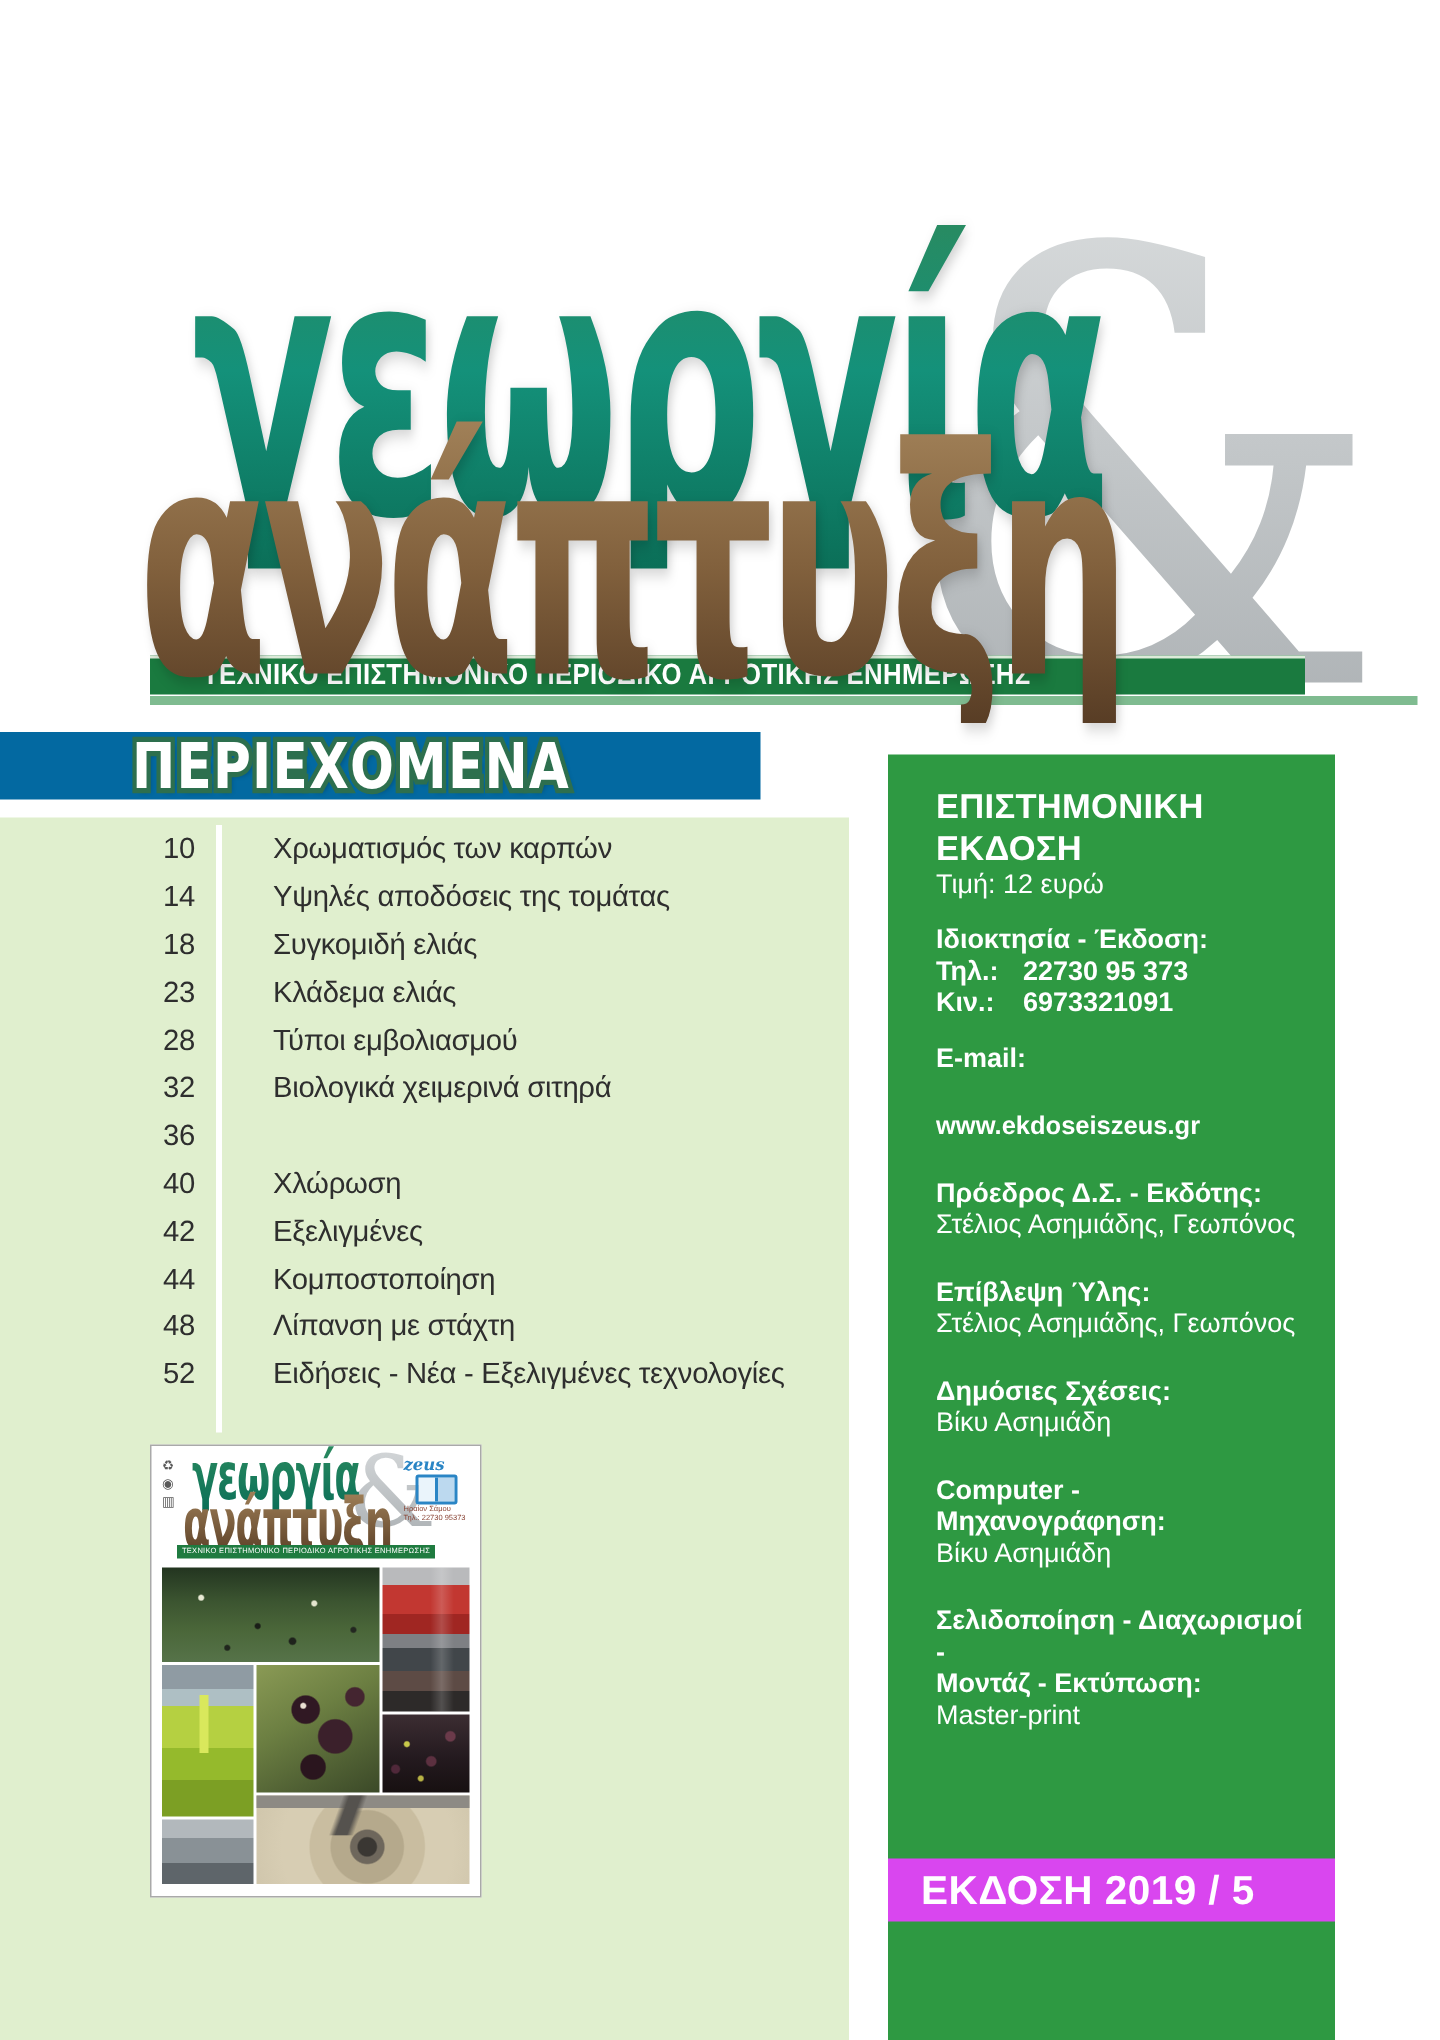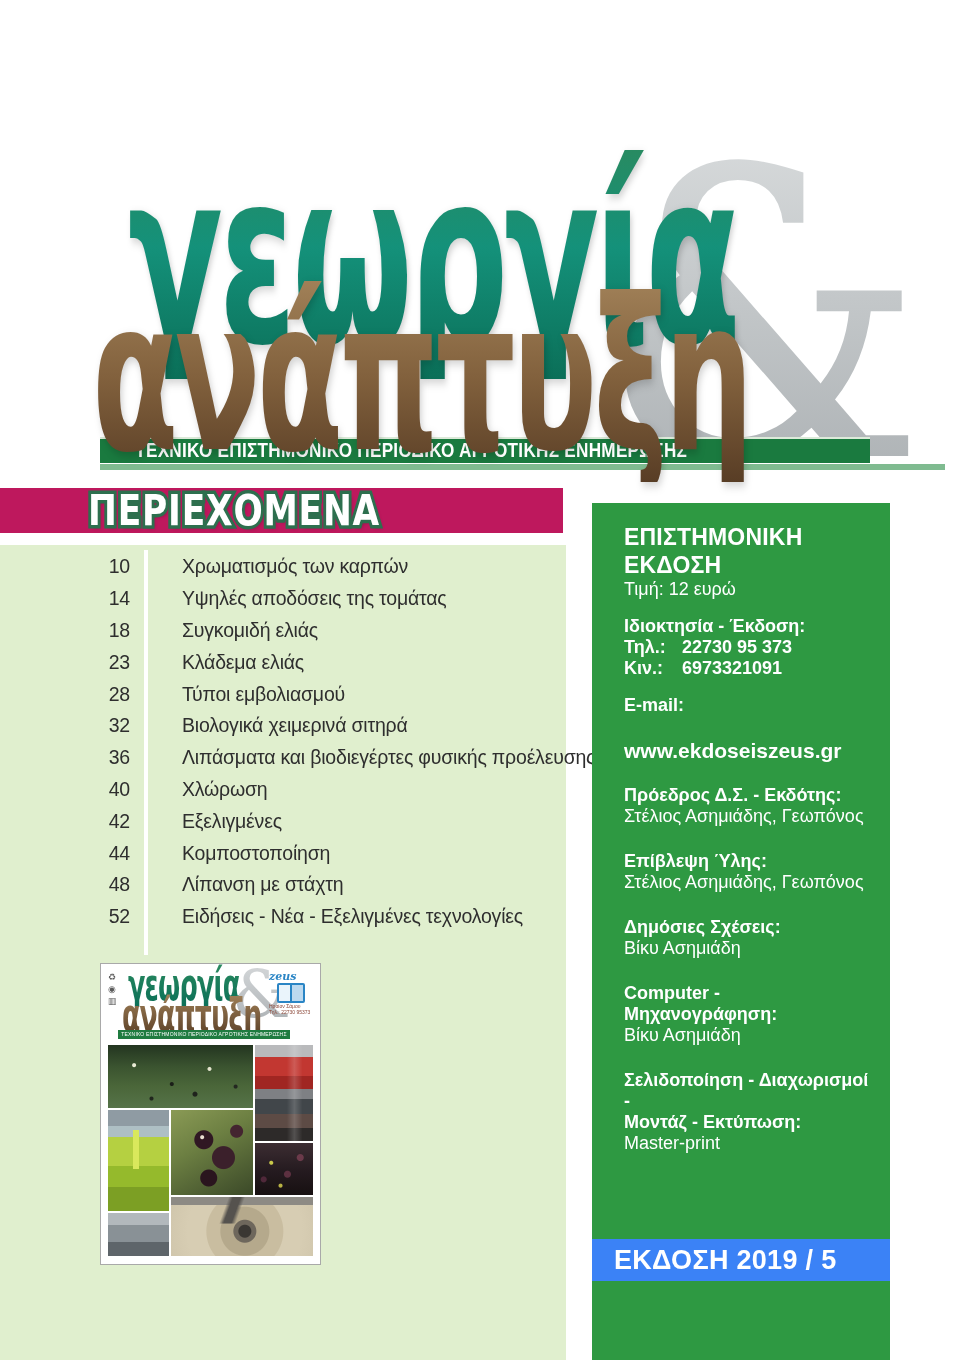--- a/index.html
+++ b/index.html
@@ -29,21 +29,21 @@
 
   .subtitle-bar{position:absolute;left:100px;top:437px;width:770px;height:26px;z-index:2;
     background:#1a7a3f;border-top:2px solid #dcead9;box-sizing:border-box;}
   .subtitle-bar span{display:inline-block;color:#fff;font-weight:bold;font-size:19.5px;
     line-height:23px;padding-left:40px;letter-spacing:0.3px;white-space:nowrap;
     transform:scaleX(0.88);transform-origin:left center;}
   .subtitle-strip{position:absolute;left:100px;top:464px;width:845px;height:6px;z-index:2;
     background:#7fbb90;}
 
   
-  .contents-bar{position:absolute;left:0;top:488px;width:563px;height:45px;background:#be185d;}
+  .contents-bar{position:absolute;left:0;top:488px;width:507px;height:45px;background:#0369a1;}
   .contents-title{position:absolute;left:88px;top:0;height:45px;line-height:46px;
     font-family:"DejaVu Sans",sans-serif;font-weight:bold;font-size:42px;color:#fff;
     letter-spacing:1px;white-space:nowrap;transform:scaleX(0.82);transform-origin:left center;}
   .contents-title::before{content:attr(data-text);position:absolute;left:0;top:0;z-index:-1;
     -webkit-text-stroke:7px #2d6f4e;color:#2d6f4e;text-shadow:3px 3px 4px rgba(0,0,0,0.25);}
 
   .contents-list{position:absolute;left:0;top:545px;width:566px;height:815px;background:#e0efce;}
   .sep-line{position:absolute;left:144px;top:5px;width:4px;height:405px;background:#fff;}
   .toc-rows{position:absolute;left:0;top:6px;width:100%;}
   .toc-row{display:flex;align-items:center;height:31.8px;font-size:19.5px;color:#2e2e2e;
@@ -121,22 +121,22 @@
   
   .panel{position:absolute;left:592px;top:490px;width:298px;height:870px;background:#2e9942;
     color:#fff;box-sizing:border-box;padding:20px 18px 0 32px;font-size:18px;line-height:21px;margin-top:13px;}
   .panel b{font-weight:bold;}
   .p-heading{font-size:23px;line-height:28px;font-weight:bold;letter-spacing:0.2px;}
   .p-price{line-height:21px;}
   .p-sec{margin-top:16px;}
   .p-sec.mt-lg{margin-top:24px;}
   .p-row{display:flex;font-weight:bold;}
   .p-row .lbl{width:58px;flex:none;}
-  .p-website{font-weight:bold;font-size:21px;}
-  .edition-bar{position:absolute;left:0;top:736px;width:298px;height:42px;background:#3b82f6;
+  .p-website{font-weight:bold;font-size:17px;}
+  .edition-bar{position:absolute;left:0;top:736px;width:298px;height:42px;background:#d946ef;
     color:#fff;font-weight:bold;font-size:27px;line-height:42px;padding-left:22px;
     box-sizing:border-box;letter-spacing:0.3px;}
 </style>
 </head>
 <body>
 
 <div class="page">
 
   <div class="logo-amp">&amp;</div>
   <div class="logo-w1">γεωργία</div>
@@ -173,21 +173,20 @@
       <div class="toc-row">
         <span class="toc-num">28</span>
         <span class="toc-title">Τύποι εμβολιασμού</span>
       </div>
       <div class="toc-row">
         <span class="toc-num">32</span>
         <span class="toc-title">Βιολογικά χειμερινά σιτηρά</span>
       </div>
       <div class="toc-row">
         <span class="toc-num">36</span>
-        <span class="toc-title">Λιπάσματα και βιοδιεγέρτες φυσικής προέλευσης</span>
       </div>
       <div class="toc-row">
         <span class="toc-num">40</span>
         <span class="toc-title">Χλώρωση</span>
       </div>
       <div class="toc-row">
         <span class="toc-num">42</span>
         <span class="toc-title">Εξελιγμένες</span>
       </div>
       <div class="toc-row">

